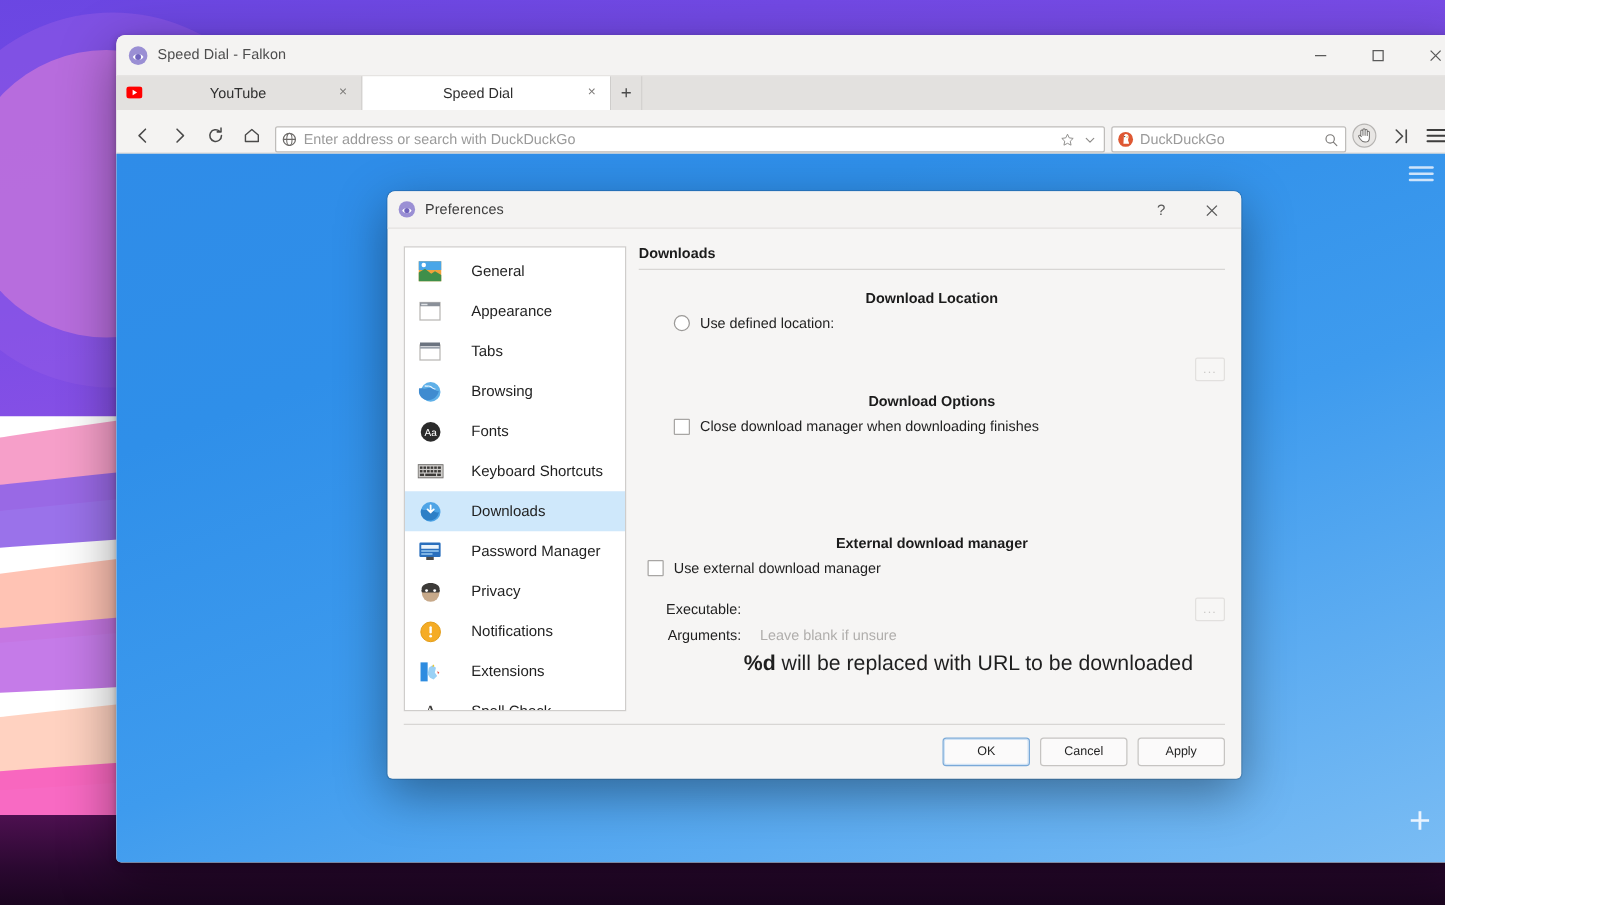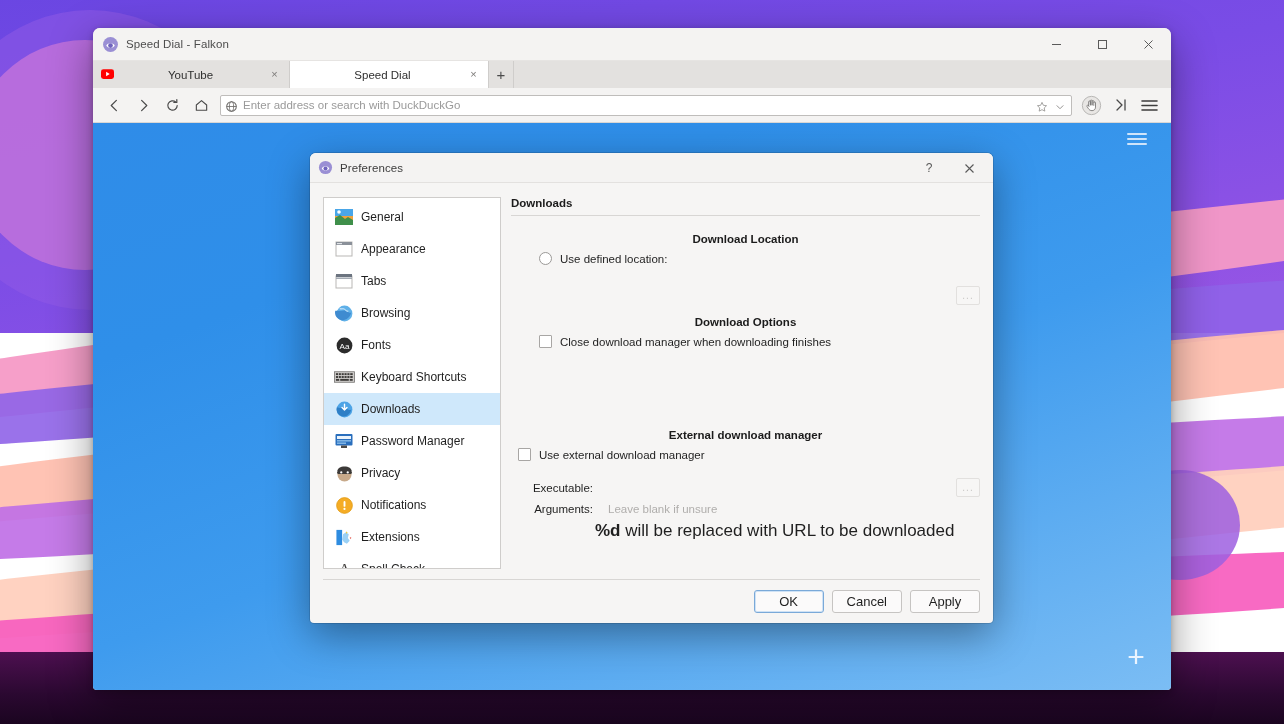--- a/index.html
+++ b/index.html
@@ -3,21 +3,21 @@
 <meta charset="utf-8">
 <style>
   * { box-sizing: border-box; margin: 0; padding: 0; }
   html, body {
     width: 1284px; height: 724px; overflow: hidden;
     font-family: "Liberation Sans", sans-serif;
   }
 
   
   #desktop {
-    position: relative; width: 1284px; height: 724px; overflow: hidden;
+    position: relative; width: 1156px; height: 724px; overflow: hidden;
     background: linear-gradient(168deg, #5b3fd6 0%, #6845e0 14%, #7d4fe8 26%,
                 #a45ae8 40%, #d濃 40%, #e06ad0 52%, #f48bb8 62%,
                 #ffb0a8 72%, #f46fb4 82%, #a83fc0 92%, #3a1040 100%);
   }
   .wp-layer { position: absolute; left: -5%; width: 110%; }
   .wp-sky {
     top: 0; height: 46%;
     background: linear-gradient(170deg, #6a46e2 0%, #7a4ce6 45%, #9a56e4 100%);
   }
   .wp-ground {
@@ -80,21 +80,21 @@
   }
   #newtab-btn {
     width: 25px; display: flex; align-items: center; justify-content: center;
     background: #e3e1df; color: #4b4b4b; font-size: 15px; border-right: 1px solid #cfcdcb;
   }
   #tabstrip .tabs-filler { flex: 1 1 auto; background: #e3e1df; }
 
   
   #navbar {
     height: 35px; flex: 0 0 35px; background: #f4f3f2;
-    display: flex; align-items: center; gap: 0px; padding: 0 7px;
+    display: flex; align-items: flex-end; gap: 0px; padding: 0 7px;
     border-bottom: 1px solid #d9d7d5;
   }
   .nav-btn {
     width: 29px; height: 27px; display: flex; align-items: center; justify-content: center;
     color: #4a4a4a;
   }
   #urlbar {
     flex: 1 1 auto; height: 21px; margin: 0 5px 0 4px;
     background: #fff; border: 1px solid #bfbdbb; border-radius: 2px;
     display: flex; align-items: center; padding: 0 4px; gap: 5px;
@@ -148,21 +148,21 @@
   #prefs-wincontrols .win-btn { width: 40px; height: 30px; font-size: 12px; }
 
   #prefs-body { flex: 1 1 auto; display: flex; padding: 14px 13px 0 13px; gap: 10px; min-height: 0; }
 
   
   #prefs-sidebar {
     flex: 0 0 178px; background: #ffffff; border: 1px solid #cfcdcb;
     overflow: hidden; padding-top: 3px;
   }
   .side-item {
-    height: 32px; display: flex; align-items: center; gap: 6px; padding: 0 9px;
+    height: 32px; display: flex; align-items: center; gap: 22px; padding: 0 9px;
     font-size: 12px; color: #1f1f1f;
   }
   .side-item.selected { background: #cfe8fb; }
   .side-item .si-icon {
     width: 22px; height: 20px; flex: 0 0 22px;
     display: flex; align-items: center; justify-content: center;
   }
 
   
   #prefs-panel { flex: 1 1 auto; display: flex; flex-direction: column; min-width: 0; }
@@ -195,21 +195,21 @@
   .note { margin-left: 84px; font-size: 17px; color: #1f1f1f; }
   .note b { font-weight: bold; }
 
   .spacer-lg { height: 74px; }
 
   #prefs-footer {
     flex: 0 0 44px; border-top: 1px solid #d8d6d4; margin: 10px 13px 0 13px;
     display: flex; align-items: center; justify-content: flex-end; gap: 8px;
   }
   .dlg-btn {
-    min-width: 70px; height: 23px; padding: 0 14px; font-size: 13px; color: #1f1f1f;
+    min-width: 70px; height: 23px; padding: 0 14px; font-size: 10px; color: #1f1f1f;
     background: #fbfafa; border: 1px solid #c6c4c2; border-radius: 3px;
     display: flex; align-items: center; justify-content: center;
   }
   .dlg-btn.default { border: 1px solid #7aa9d8; box-shadow: 0 0 0 1px #cfe2f5 inset; }
 </style>
 </head>
 <body>
 
 <div id="desktop">
 
@@ -311,20 +311,37 @@
               <path d="M7 1.6l1.6 3.4 3.7.5-2.7 2.6.7 3.7L7 10.1 3.7 11.8l.7-3.7L1.7 5.5l3.7-.5z" fill="none" stroke="#8d8b89" stroke-width=".9" stroke-linejoin="round"></path>
             </svg>
         </span>
         <span class="tiny-ico">
           <svg viewBox="0 0 14 14" width="12" height="12">
               <path d="M3.5 5.5L7 9l3.5-3.5" fill="none" stroke="#8d8b89" stroke-width="1.1" stroke-linecap="round" stroke-linejoin="round"></path>
             </svg>
         </span>
       </div>
 
+      <div id="searchbar">
+        <span class="tiny-ico">
+          <svg viewBox="0 0 14 14" width="13" height="13">
+            <circle cx="7" cy="7" r="6.4" fill="#de5833"></circle>
+            <path d="M7 2.3c1.6 0 2.6 1.1 2.6 2.6 0 1-.5 1.8-.5 2.6 0 1 .9 2 .9 3.2H5.1c0-1.7.3-3.3.3-4.6 0-1.6.3-3.8 1.6-3.8z" fill="#fff"></path>
+            <circle cx="6.2" cy="4.6" r=".6" fill="#2d2d2d"></circle>
+            <path d="M7.6 5.3l1.4-.5" stroke="#f5a623" stroke-width=".7"></path>
+          </svg>
+        </span>
+        <span class="search-text">DuckDuckGo</span>
+        <span class="tiny-ico">
+          <svg viewBox="0 0 14 14" width="12" height="12">
+            <circle cx="6" cy="6" r="3.9" fill="none" stroke="#7d7b79" stroke-width="1.1"></circle>
+            <path d="M9 9l3.2 3.2" stroke="#7d7b79" stroke-width="1.1" stroke-linecap="round"></path>
+          </svg>
+        </span>
+      </div>
 
       <div class="nav-btn">
         <svg width="21" height="21" viewBox="0 0 22 22">
           <circle cx="11" cy="11" r="9.6" fill="#e8e6e4" stroke="#b6b4b2" stroke-width="1"></circle>
           <path d="M8 12V7.2a.9.9 0 0 1 1.8 0V11m0-.6V6.2a.9.9 0 0 1 1.8 0V11m0-.4V6.7a.9.9 0 0 1 1.8 0v4.6m0-3.1a.9.9 0 0 1 1.8 0v4.5c0 2.2-1.6 3.7-3.6 3.7-2.2 0-3-1-4-2.4l-1.3-2a.9.9 0 0 1 1.4-1.1l1 1.1" fill="#fff" stroke="#6e6c6a" stroke-width=".85" stroke-linejoin="round"></path>
         </svg>
       </div>
       <div class="nav-btn">
         <svg width="16" height="16" viewBox="0 0 16 16">
           <path d="M4 3l5 5-5 5" fill="none" stroke="#4a4a4a" stroke-width="1.3" stroke-linecap="round" stroke-linejoin="round"></path>

